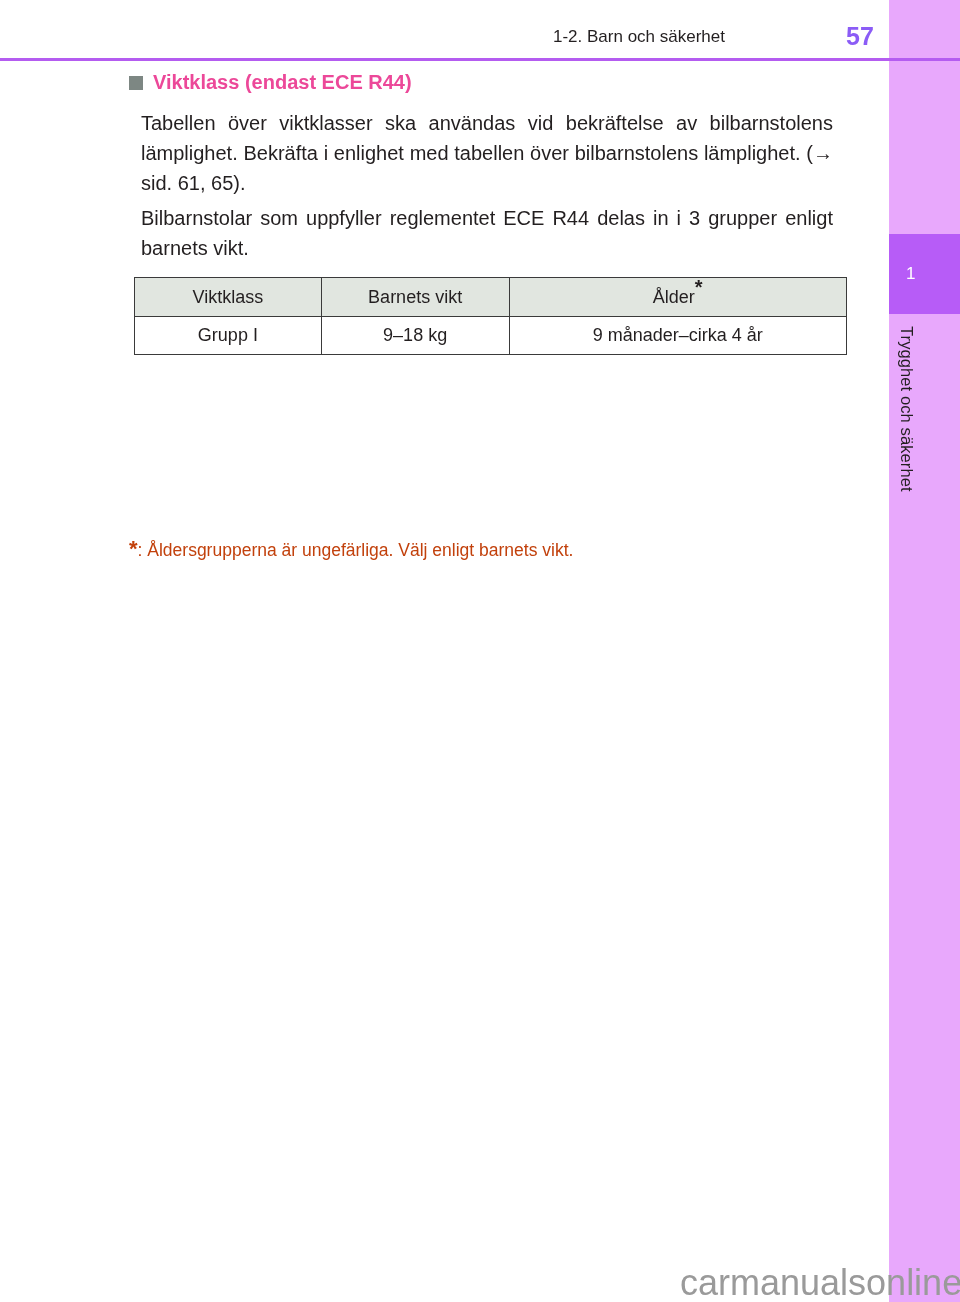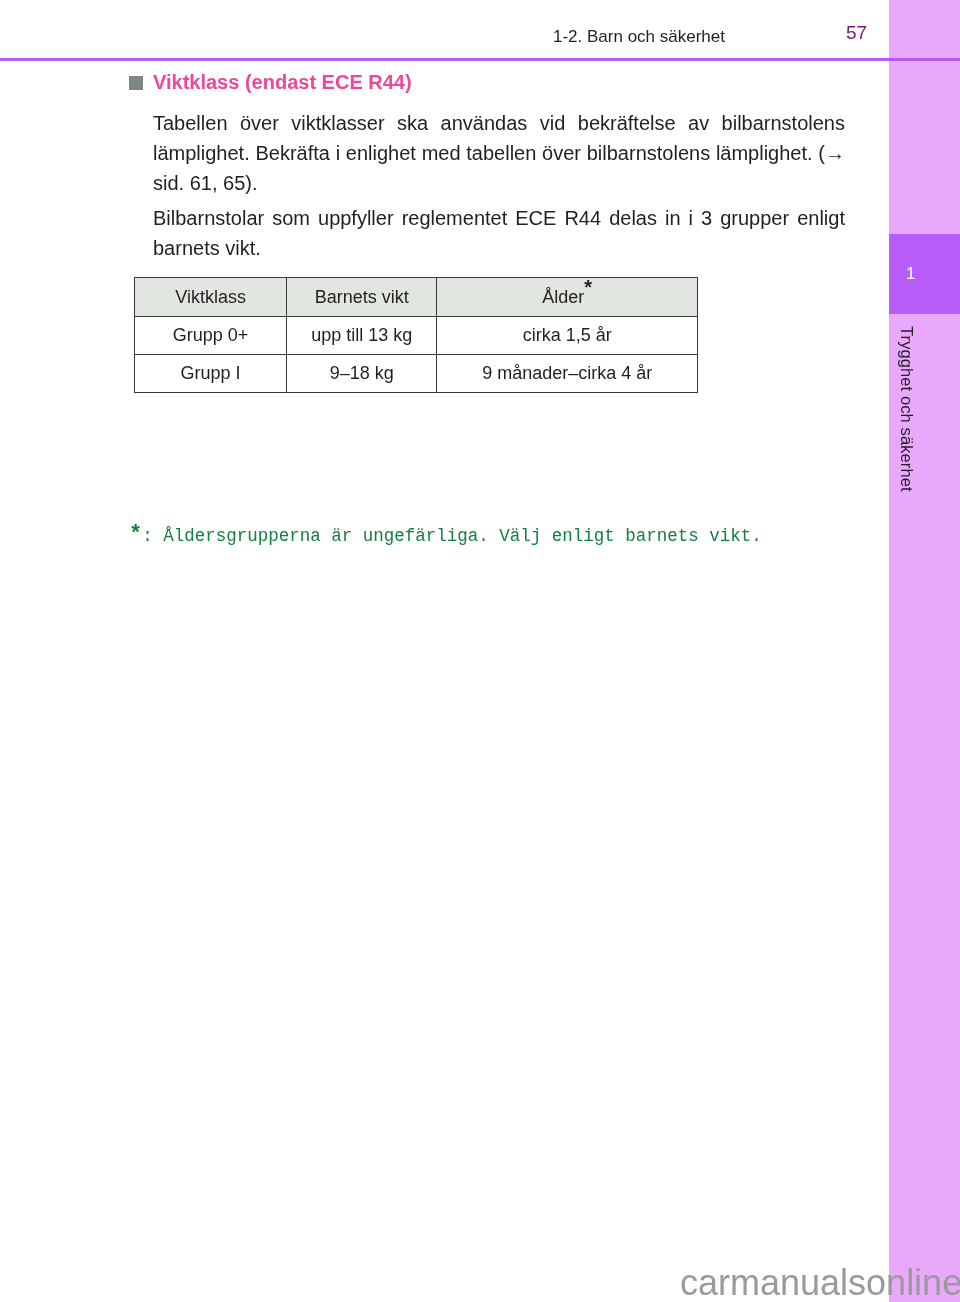--- a/index.html
+++ b/index.html
@@ -28,53 +28,53 @@
     position:absolute; left:897px; top:326px;
     writing-mode:vertical-rl;
     font-size:16.5px; color:#231f20; letter-spacing:0.1px;
   }
   .chapter-title {
     position:absolute; left:553px; top:27px;
     font-size:17px; color:#231f20;
   }
   .page-num {
     position:absolute; left:846px; top:22px;
-    font-size:19px; font-weight:normal; color:#701a75;
+    font-size:25px; font-weight:bold; color:#8b5cf6;
   }
   .section-title {
     position:absolute; left:129px; top:71px;
     font-size:20px; font-weight:bold; color:#ec4899;
     display:flex; align-items:center;
   }
   .bullet-square {
     display:inline-block; width:14px; height:14px; background:#7d8783;
     margin-right:10px;
   }
   .para {
-    position:absolute; left:153px; width:692px;
+    position:absolute; left:141px; width:692px;
     font-size:20px; line-height:30px; text-align:justify; color:#231f20;
   }
   .para1 { top:108px; }
   .para2 { top:203px; }
   table.vt {
-    position:absolute; left:134px; top:277px; width:564px;
+    position:absolute; left:134px; top:277px; width:713px;
     border-collapse:collapse; font-size:18px; color:#231f20;
   }
   table.vt th, table.vt td {
     border:1.5px solid #3a3a3a; text-align:center; height:37px;
     padding:0; font-weight:normal;
   }
   table.vt th { background:#e1e6e0; height:38px; }
   table.vt col.c1 { width:187px; }
   table.vt col.c2 { width:188px; }
   table.vt col.c3 { width:338px; }
   sup.star { font-size:20px; font-weight:bold; line-height:0; position:relative; top:-2px; }
   .footnote {
-    position:absolute; left:129px; top:526px;
-    font-size:17.5px; color:#15803d;font-family:Liberation Mono, monospace;
+    position:absolute; left:129px; top:540px;
+    font-size:17.5px; color:#c2410c;
   }
   .footnote .star { font-size:22px; font-weight:bold; vertical-align:top; position:relative; top:-4px; }
   .watermark {
     position:absolute; left:680px; top:1262px;
     font-size:36px; color:#9a9a9a; letter-spacing:0px;
   }
 </style>
 </head>
 <body>
 
@@ -104,25 +104,20 @@
     </colgroup>
   <thead>
     <tr>
       <th>Viktklass</th>
       <th>Barnets vikt</th>
       <th><span>Ålder</span><sup class="star">*</sup></th>
     </tr>
   </thead>
   <tbody>
     <tr>
-      <td>Grupp 0+</td>
-      <td>upp till 13 kg</td>
-      <td>cirka 1,5 år</td>
-    </tr>
-    <tr>
       <td>Grupp I</td>
       <td>9–18 kg</td>
       <td>9 månader–cirka 4 år</td>
     </tr>
   </tbody>
 </table>
 
 <div class="footnote">
   <span class="star">*</span><span>: Åldersgrupperna är ungefärliga. Välj enligt barnets vikt.</span>
 </div>

